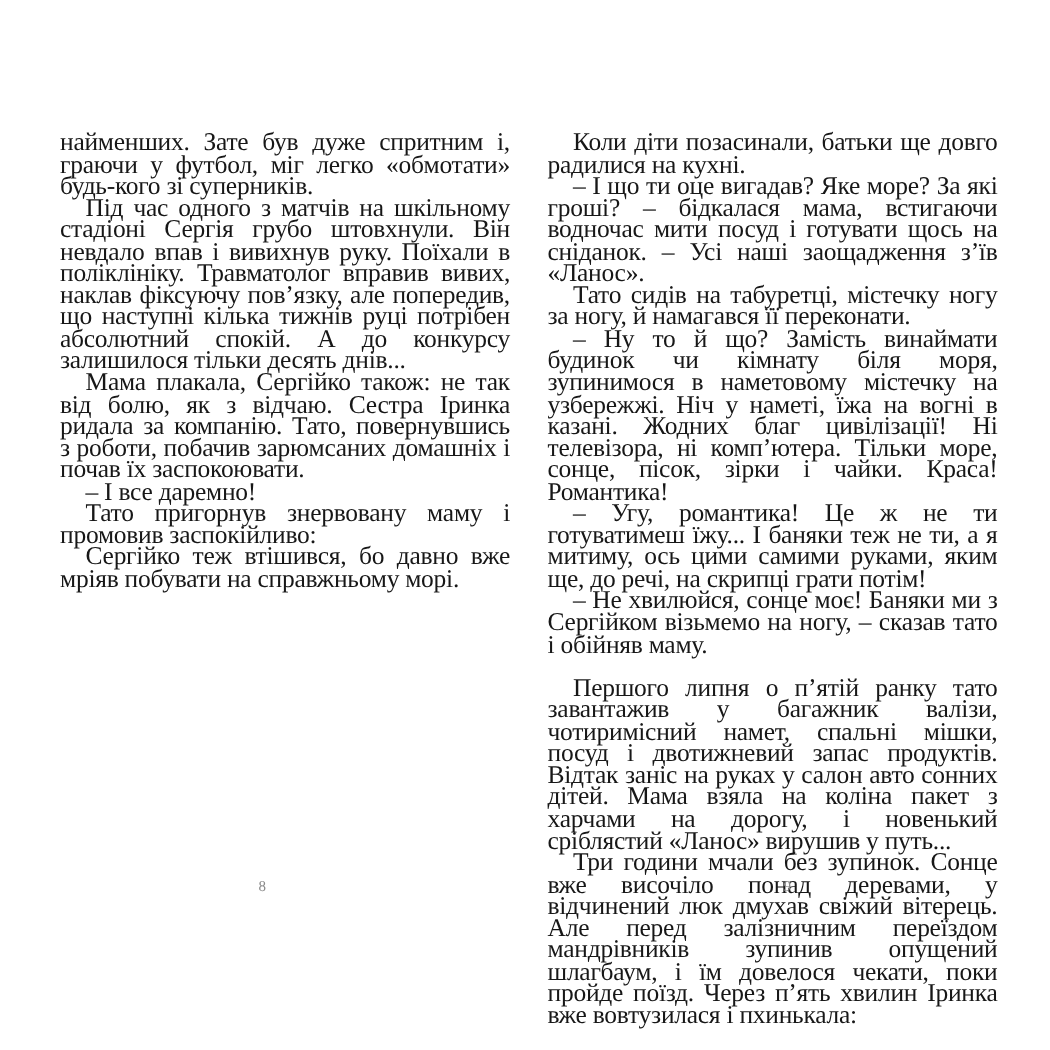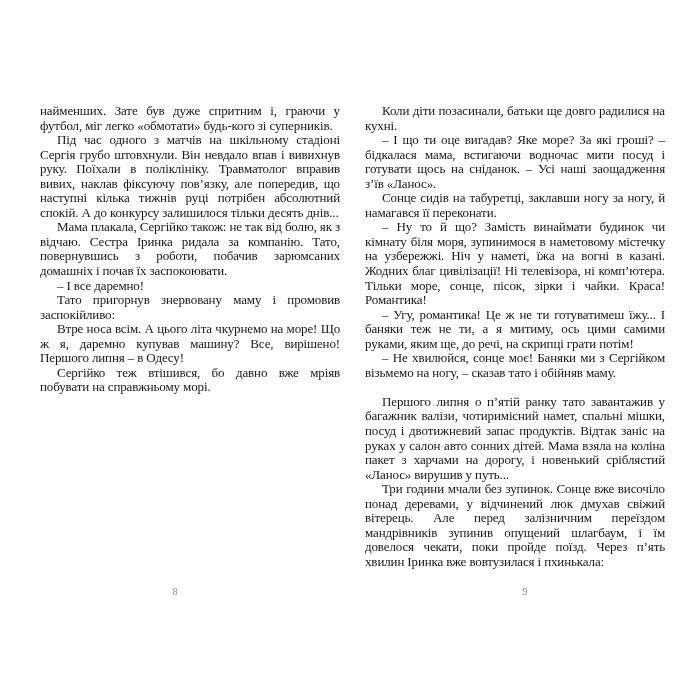--- a/index.html
+++ b/index.html
@@ -31,22 +31,22 @@
     height: 700px;
     box-sizing: border-box;
     background: #ffffff;
   }
 
   .page-left  { left: 0px;   width: 350px; }
   .page-right { left: 350px; width: 350px; }
 
   .text-block {
     position: absolute;
-    top: 104px;
-    font-size: 13px;
+    top: 88px;
+    font-size: 17px;
     line-height: 14.55px;
     text-align: justify;
     text-justify: inter-word;
     hyphens: manual;
     color: #171717;
     letter-spacing: -0.01em;
   }
 
   .page-left  .text-block { left: 40px;  width: 300px; }
   .page-right .text-block { left: 365px; width: 300px; }
@@ -83,31 +83,30 @@
 
 <div class="spread">
 
   <div class="page page-left">
     <div class="text-block">
       <p class="para no-indent">найменших. Зате був дуже спритним і, граючи у футбол, міг легко «обмотати» будь-кого зі суперників.</p>
       <p class="para">Під час одного з матчів на шкільному стадіоні Сергія грубо штовхнули. Він невдало впав і вивихнув руку. Поїхали в поліклініку. Травматолог вправив вивих, наклав фіксуючу пов’язку, але попередив, що наступні кілька тижнів руці потрібен абсолютний спокій. А до конкурсу залишилося тільки десять днів...</p>
       <p class="para">Мама плакала, Сергійко також: не так від болю, як з відчаю. Сестра Іринка ридала за компанію. Тато, повернувшись з роботи, побачив зарюмсаних домашніх і почав їх заспокоювати.</p>
       <p class="para">– І все даремно!</p>
       <p class="para">Тато пригорнув знервовану маму і промовив заспокійливо:</p>
-      <p class="para">Втре носа всім. А цього літа чкурнемо на море! Що ж я, даремно купував машину? Все, вирішено! Першого липня – в Одесу!</p>
       <p class="para">Сергійко теж втішився, бо давно вже мріяв побувати на справжньому морі.</p>
     </div>
     <div class="folio">8</div>
   </div>
 
   <div class="page page-right">
     <div class="text-block">
       <p class="para">Коли діти позасинали, батьки ще довго радилися на кухні.</p>
       <p class="para">– І що ти оце вигадав? Яке море? За які гроші? – бідкалася мама, встигаючи водночас мити посуд і готувати щось на сніданок. – Усі наші заощадження з’їв «Ланос».</p>
-      <p class="para">Сонце сидів на табуретці, заклавши ногу за ногу, й намагався її переконати.</p>
+      <p class="para">Тато сидів на табуретці, містечку ногу за ногу, й намагався її переконати.</p>
       <p class="para">– Ну то й що? Замість винаймати будинок чи кімнату біля моря, зупинимося в наметовому містечку на узбережжі. Ніч у наметі, їжа на вогні в казані. Жодних благ цивілізації! Ні телевізора, ні комп’ютера. Тільки море, сонце, пісок, зірки і чайки. Краса! Романтика!</p>
       <p class="para">– Угу, романтика! Це ж не ти готуватимеш їжу... І баняки теж не ти, а я митиму, ось цими самими руками, яким ще, до речі, на скрипці грати потім!</p>
       <p class="para">– Не хвилюйся, сонце моє! Баняки ми з Сергійком візьмемо на ногу, – сказав тато і обійняв маму.</p>
       <p class="para gap-before">Першого липня о п’ятій ранку тато завантажив у багажник валізи, чотиримісний намет, спальні мішки, посуд і двотижневий запас продуктів. Відтак заніс на руках у салон авто сонних дітей. Мама взяла на коліна пакет з харчами на дорогу, і новенький сріблястий «Ланос» вирушив у путь...</p>
       <p class="para">Три години мчали без зупинок. Сонце вже височіло понад деревами, у відчинений люк дмухав свіжий вітерець. Але перед залізничним переїздом мандрівників зупинив опущений шлагбаум, і їм довелося чекати, поки пройде поїзд. Через п’ять хвилин Іринка вже вовтузилася і пхинькала:</p>
     </div>
     <div class="folio">9</div>
   </div>
 
 </div>

